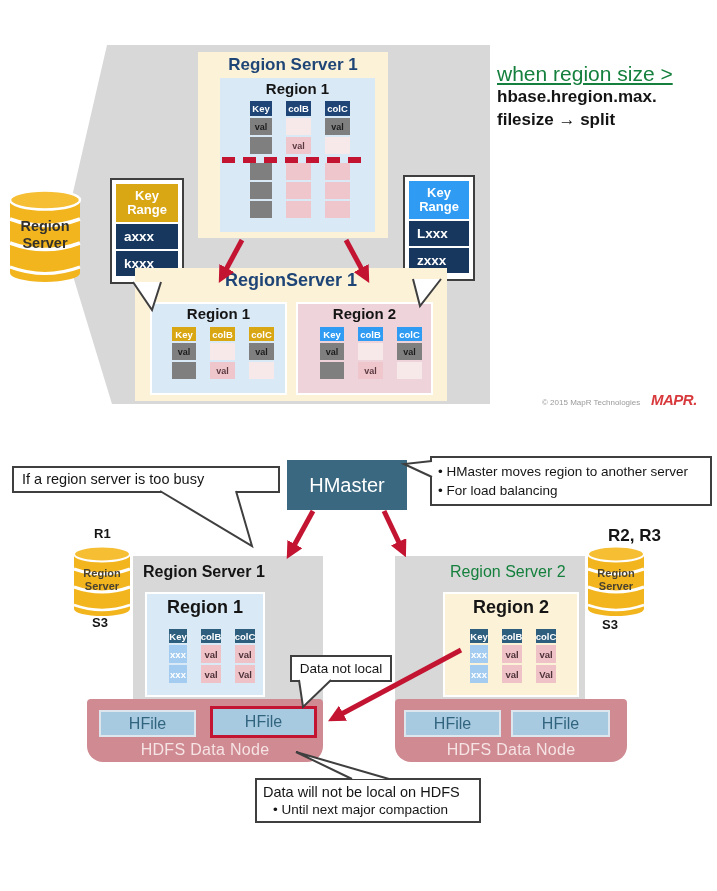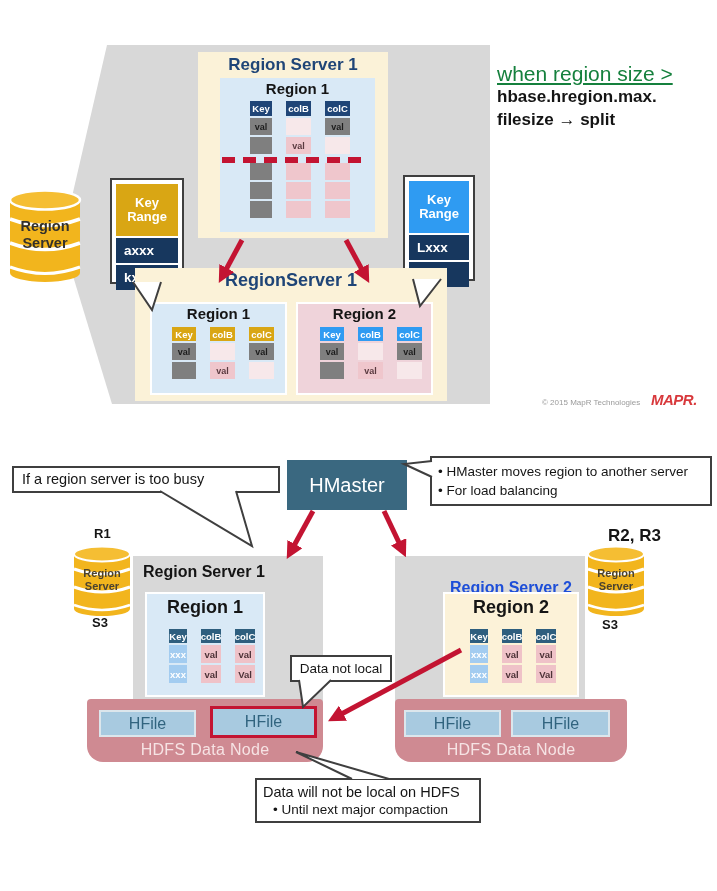--- a/index.html
+++ b/index.html
@@ -31,21 +31,21 @@
   .c-pink{background:#EFC6CC;color:#5a3a40;font-size:9px;}
   .c-light{background:#F7E8EA;}
   .c-key{background:#A3CCF0;color:#fff;font-size:9.5px;}
   .c-pval{background:#EFC2C8;color:#4e3338;font-size:9.5px;}
 
   
   .callout{background:#fff;border:2px solid #3f3f3f;color:#151515;}
 
   
   .kr{background:#fff;border:2px solid #3f3f3f;padding:4px;width:74px;height:106px;}
-  .kr .kr-head{height:52px;display:flex;align-items:center;justify-content:center;text-align:center;
+  .kr .kr-head{height:38px;display:flex;align-items:center;justify-content:center;text-align:center;
                color:#fff;font-weight:bold;font-size:13px;line-height:1.1;}
   .kr .kr-cell{height:25px;margin-top:2px;background:#17375E;color:#fff;font-weight:bold;
                font-size:13.5px;display:flex;align-items:center;padding-left:8px;}
 
   
   .cyl-label{position:absolute;width:100%;text-align:center;font-weight:bold;color:#3a3424;line-height:1.2;}
 
   
   .hfile{background:#A8CAE0;border:2px solid #DCE6EC;color:#31647F;font-size:16px;
          display:flex;align-items:center;justify-content:center;}
@@ -264,21 +264,21 @@
     <div class="hdfs-label">HDFS Data Node</div>
   </div>
   <div class="abs hfile" style="left:99px;top:710px;width:97px;height:27px;">
     <span>HFile</span>
   </div>
   <div class="abs hfile red" style="left:210px;top:706px;width:107px;height:32px;">
     <span>HFile</span>
   </div>
 
   <div class="abs gray-panel" style="left:395px;top:556px;width:190px;height:149px;"></div>
-  <div class="abs" style="left:450px;top:563px;font-size:16px;font-weight:bold;color:#1d4ed8;margin-top:16px;">Region Server 2</div>
+  <div class="abs" style="left:450px;top:563px;font-size:16px;font-weight:normal;color:#15803d;">Region Server 2</div>
   <div class="abs region-cream white-border" style="left:443px;top:592px;width:136px;height:105px;">
     <div class="black-title" style="margin-top:3px;font-size:18px;">Region 2</div>
   </div>
   <div class="abs" style="left:458px;top:629px;">
     <div class="trow" style="grid-template-columns:30px 32px 32px;margin-top:0;">
       <div class="tc th th-steel" style="height:14px;">Key</div>
       <div class="tc th th-steel" style="height:14px;">colB</div>
       <div class="tc th th-steel" style="height:14px;">colC</div>
     </div>
     <div class="trow" style="grid-template-columns:30px 32px 32px;">

